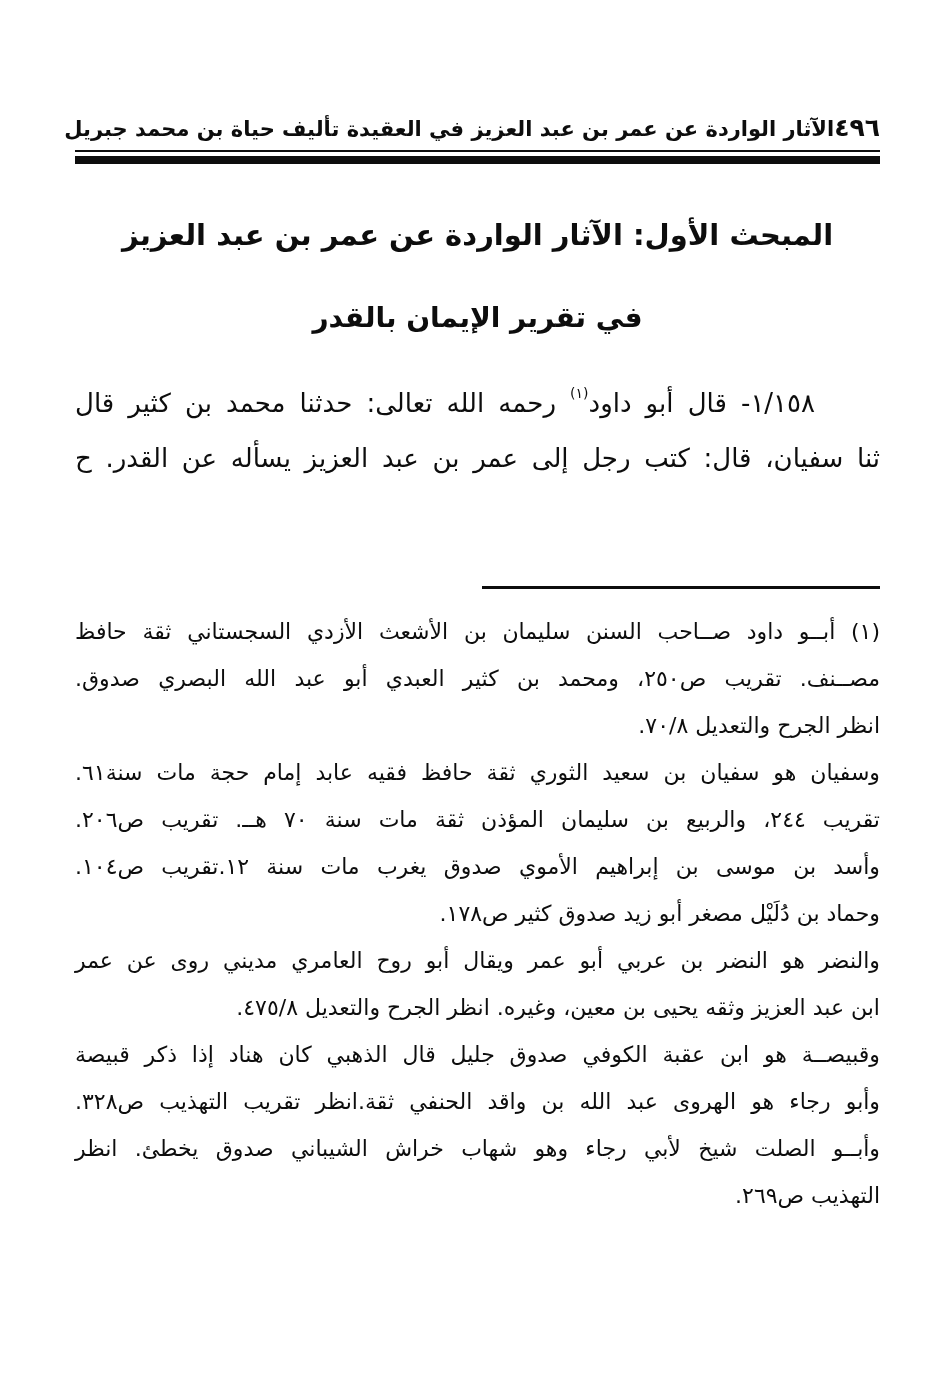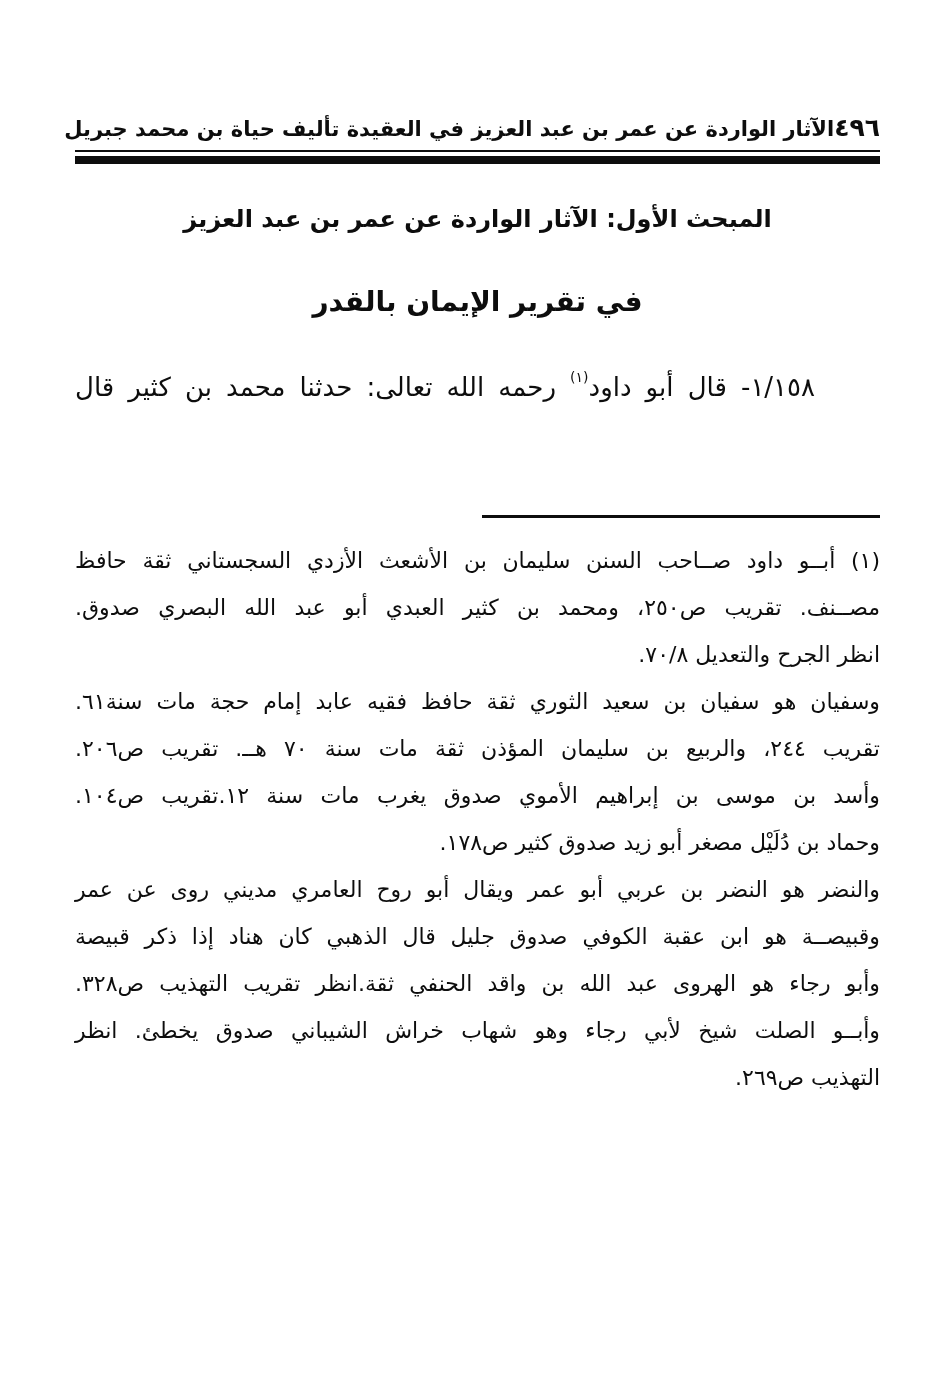--- a/index.html
+++ b/index.html
@@ -35,24 +35,24 @@
     height: 2px;
     background: #0d0d0d;
   }
   .head-rule-thick {
     margin-top: 4px;
     height: 8px;
     background: #0d0d0d;
   }
   
   .h1 {
-    margin-top: 36px;
+    margin-top: 52px;
     text-align: center;
     font-weight: 700;
-    font-size: 24px;
+    font-size: 29px;
     line-height: 38px;
   }
   .h2 {
     margin-top: 46px;
     text-align: center;
     font-weight: 700;
     font-size: 28px;
     line-height: 36px;
   }
   
@@ -104,32 +104,34 @@
     <span class="head-title">الآثار الواردة عن عمر بن عبد العزيز في العقيدة تأليف حياة بن محمد جبريل</span>
   </div>
   <div class="head-rule-thin"></div>
   <div class="head-rule-thick"></div>
 
   <div class="h1">المبحث الأول: الآثار الواردة عن عمر بن عبد العزيز</div>
   <div class="h2">في تقرير الإيمان بالقدر</div>
 
   <div class="body-text">
     <div class="body-line indent"><span>١/١٥٨- قال أبو داود</span><sup class="fn-ref">(١)</sup><span> رحمه الله تعالى: حدثنا محمد بن كثير قال</span></div>
+    <div class="body-line">ثنا سفيان، قال: كتب رجل إلى عمر بن عبد العزيز يسأله عن القدر. ح</div>
   </div>
 
   <div class="fn-sep"></div>
 
   <div class="footnote">
       <div class="fn-line fn-just">(١) أبــو داود صــاحب السنن سليمان بن الأشعث الأزدي السجستاني ثقة حافظ</div>
       <div class="fn-line fn-just">مصــنف. تقريب ص٢٥٠، ومحمد بن كثير العبدي أبو عبد الله البصري صدوق.</div>
       <div class="fn-line">انظر الجرح والتعديل ٧٠/٨.</div>
       <div class="fn-line fn-just">وسفيان هو سفيان بن سعيد الثوري ثقة حافظ فقيه عابد إمام حجة مات سنة٦١.</div>
       <div class="fn-line fn-just">تقريب ٢٤٤، والربيع بن سليمان المؤذن ثقة مات سنة ٧٠ هــ. تقريب ص٢٠٦.</div>
       <div class="fn-line fn-just">وأسد بن موسى بن إبراهيم الأموي صدوق يغرب مات سنة ١٢.تقريب ص١٠٤.</div>
       <div class="fn-line">وحماد بن دُلَيْل مصغر أبو زيد صدوق كثير ص١٧٨.</div>
       <div class="fn-line fn-just">والنضر هو النضر بن عربي أبو عمر ويقال أبو روح العامري مديني روى عن عمر</div>
+      <div class="fn-line">ابن عبد العزيز وثقه يحيى بن معين، وغيره. انظر الجرح والتعديل ٤٧٥/٨.</div>
       <div class="fn-line fn-just">وقبيصــة هو ابن عقبة الكوفي صدوق جليل قال الذهبي كان هناد إذا ذكر قبيصة</div>
       <div class="fn-line fn-just">وأبو رجاء هو الهروى عبد الله بن واقد الحنفي ثقة.انظر تقريب التهذيب ص٣٢٨.</div>
       <div class="fn-line fn-just">وأبــو الصلت شيخ لأبي رجاء وهو شهاب خراش الشيباني صدوق يخطئ. انظر</div>
       <div class="fn-line">التهذيب ص٢٦٩.</div>
     </div>
 
 </div>
 
 </body></html>

